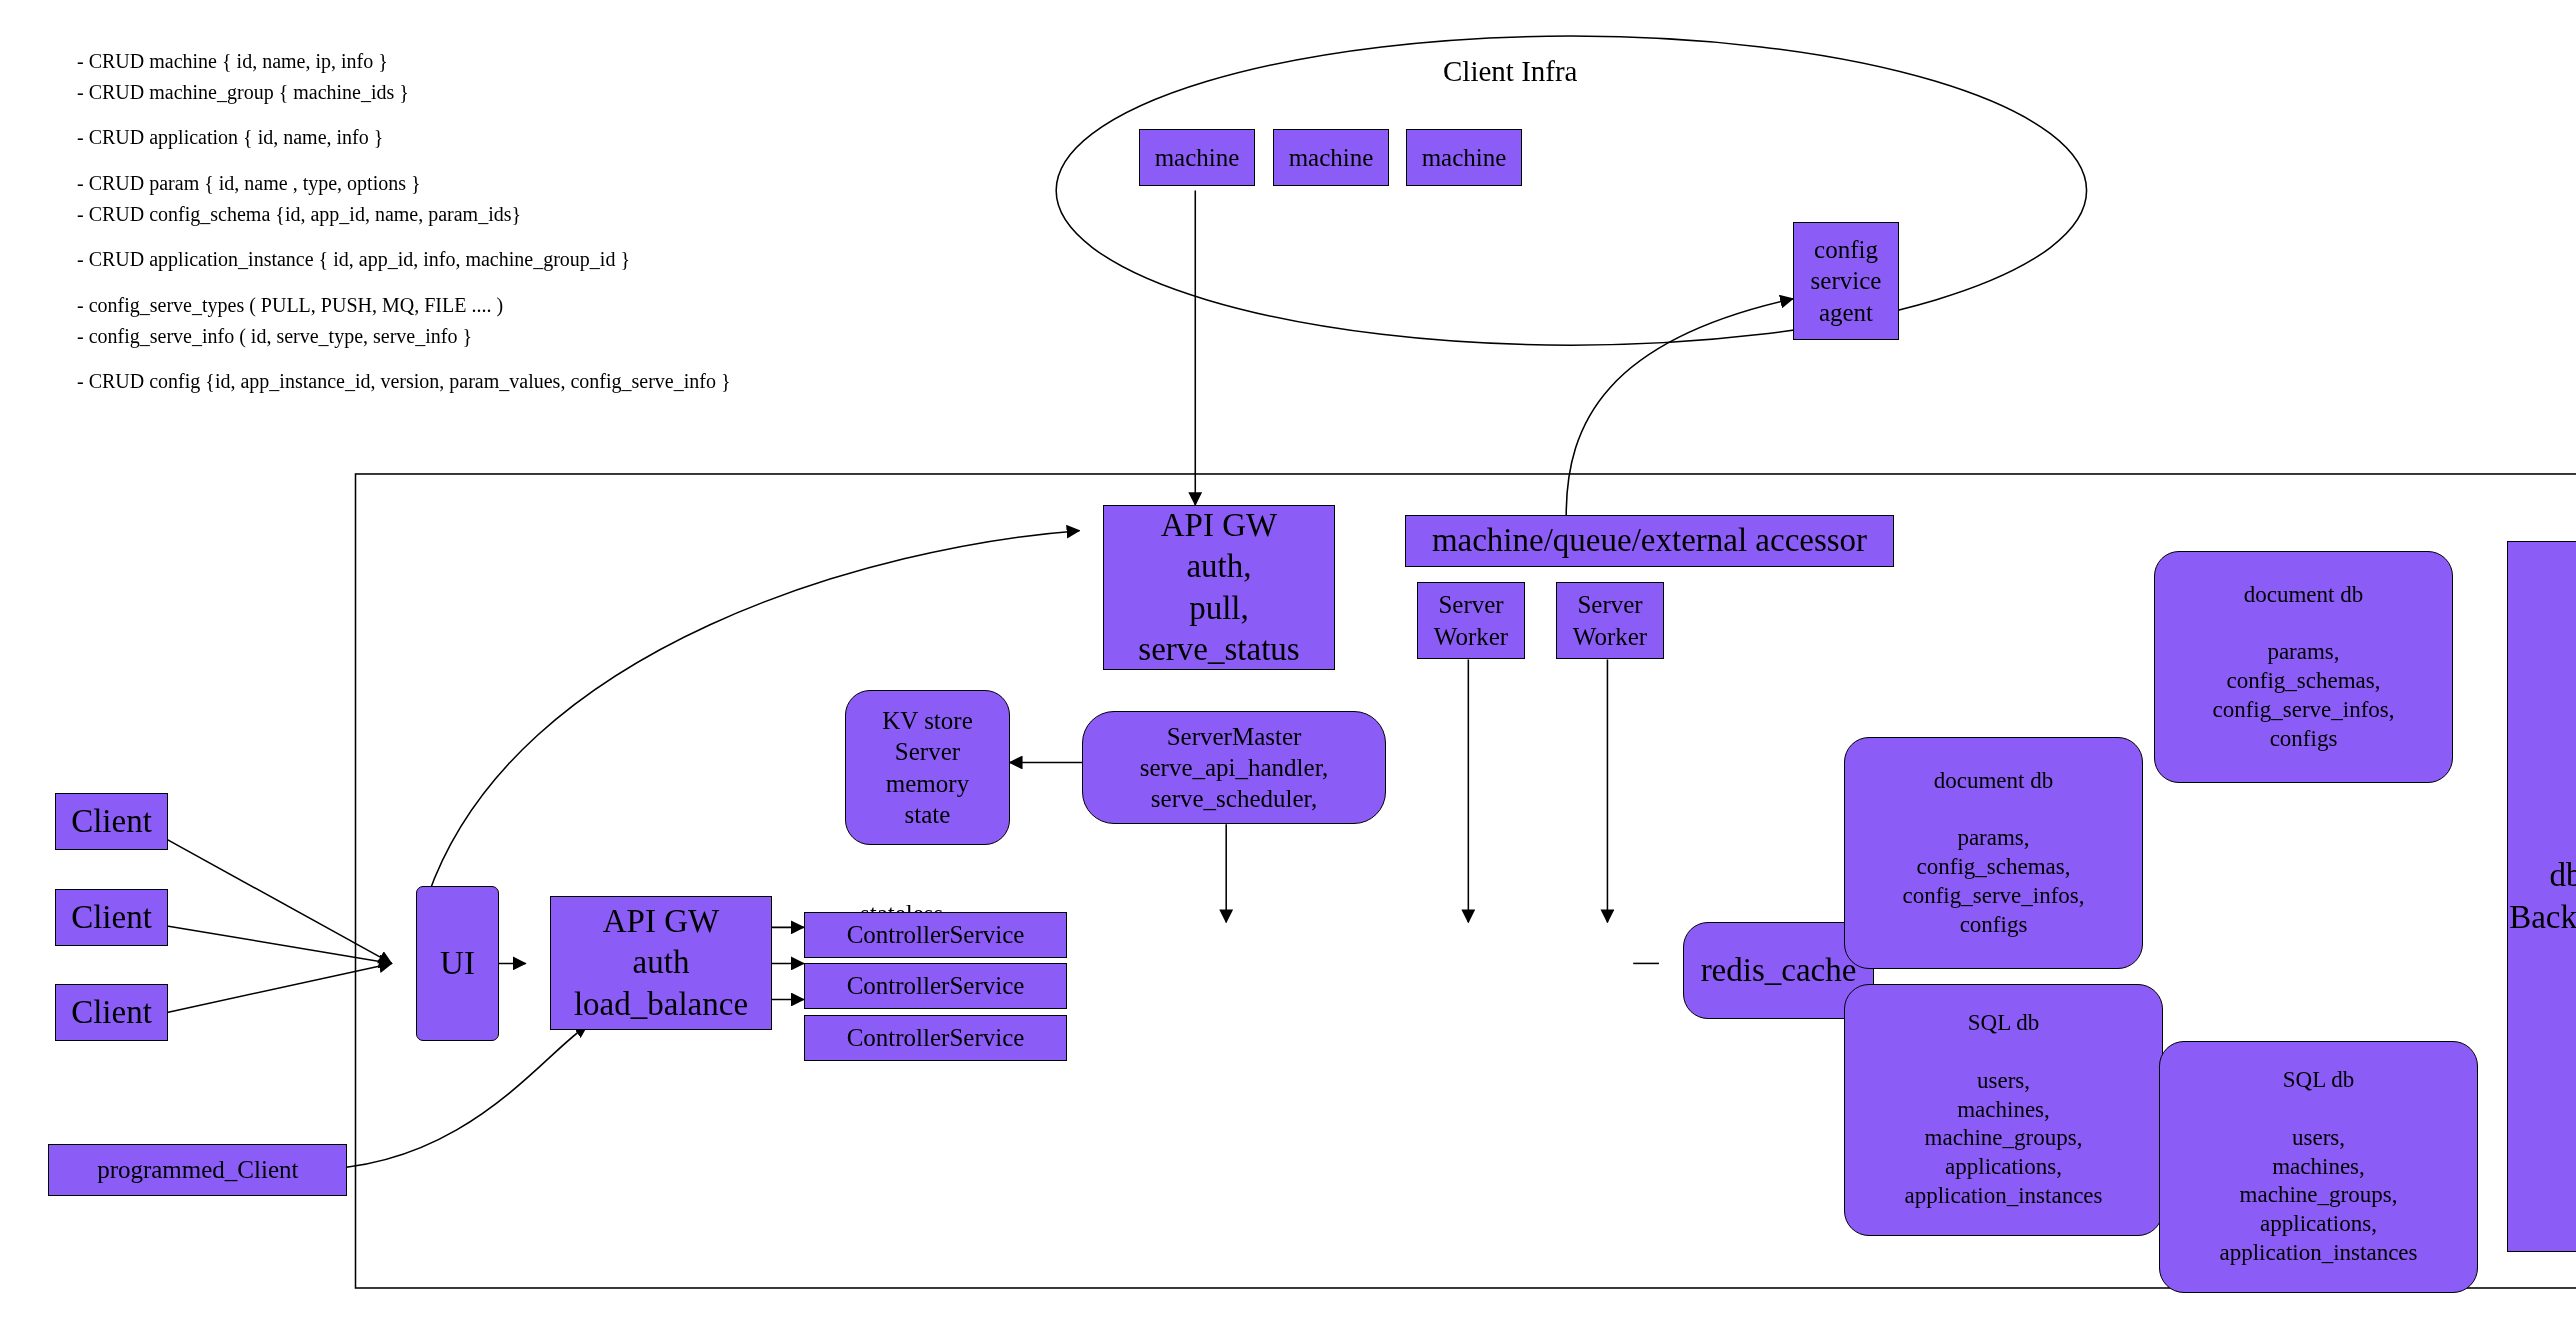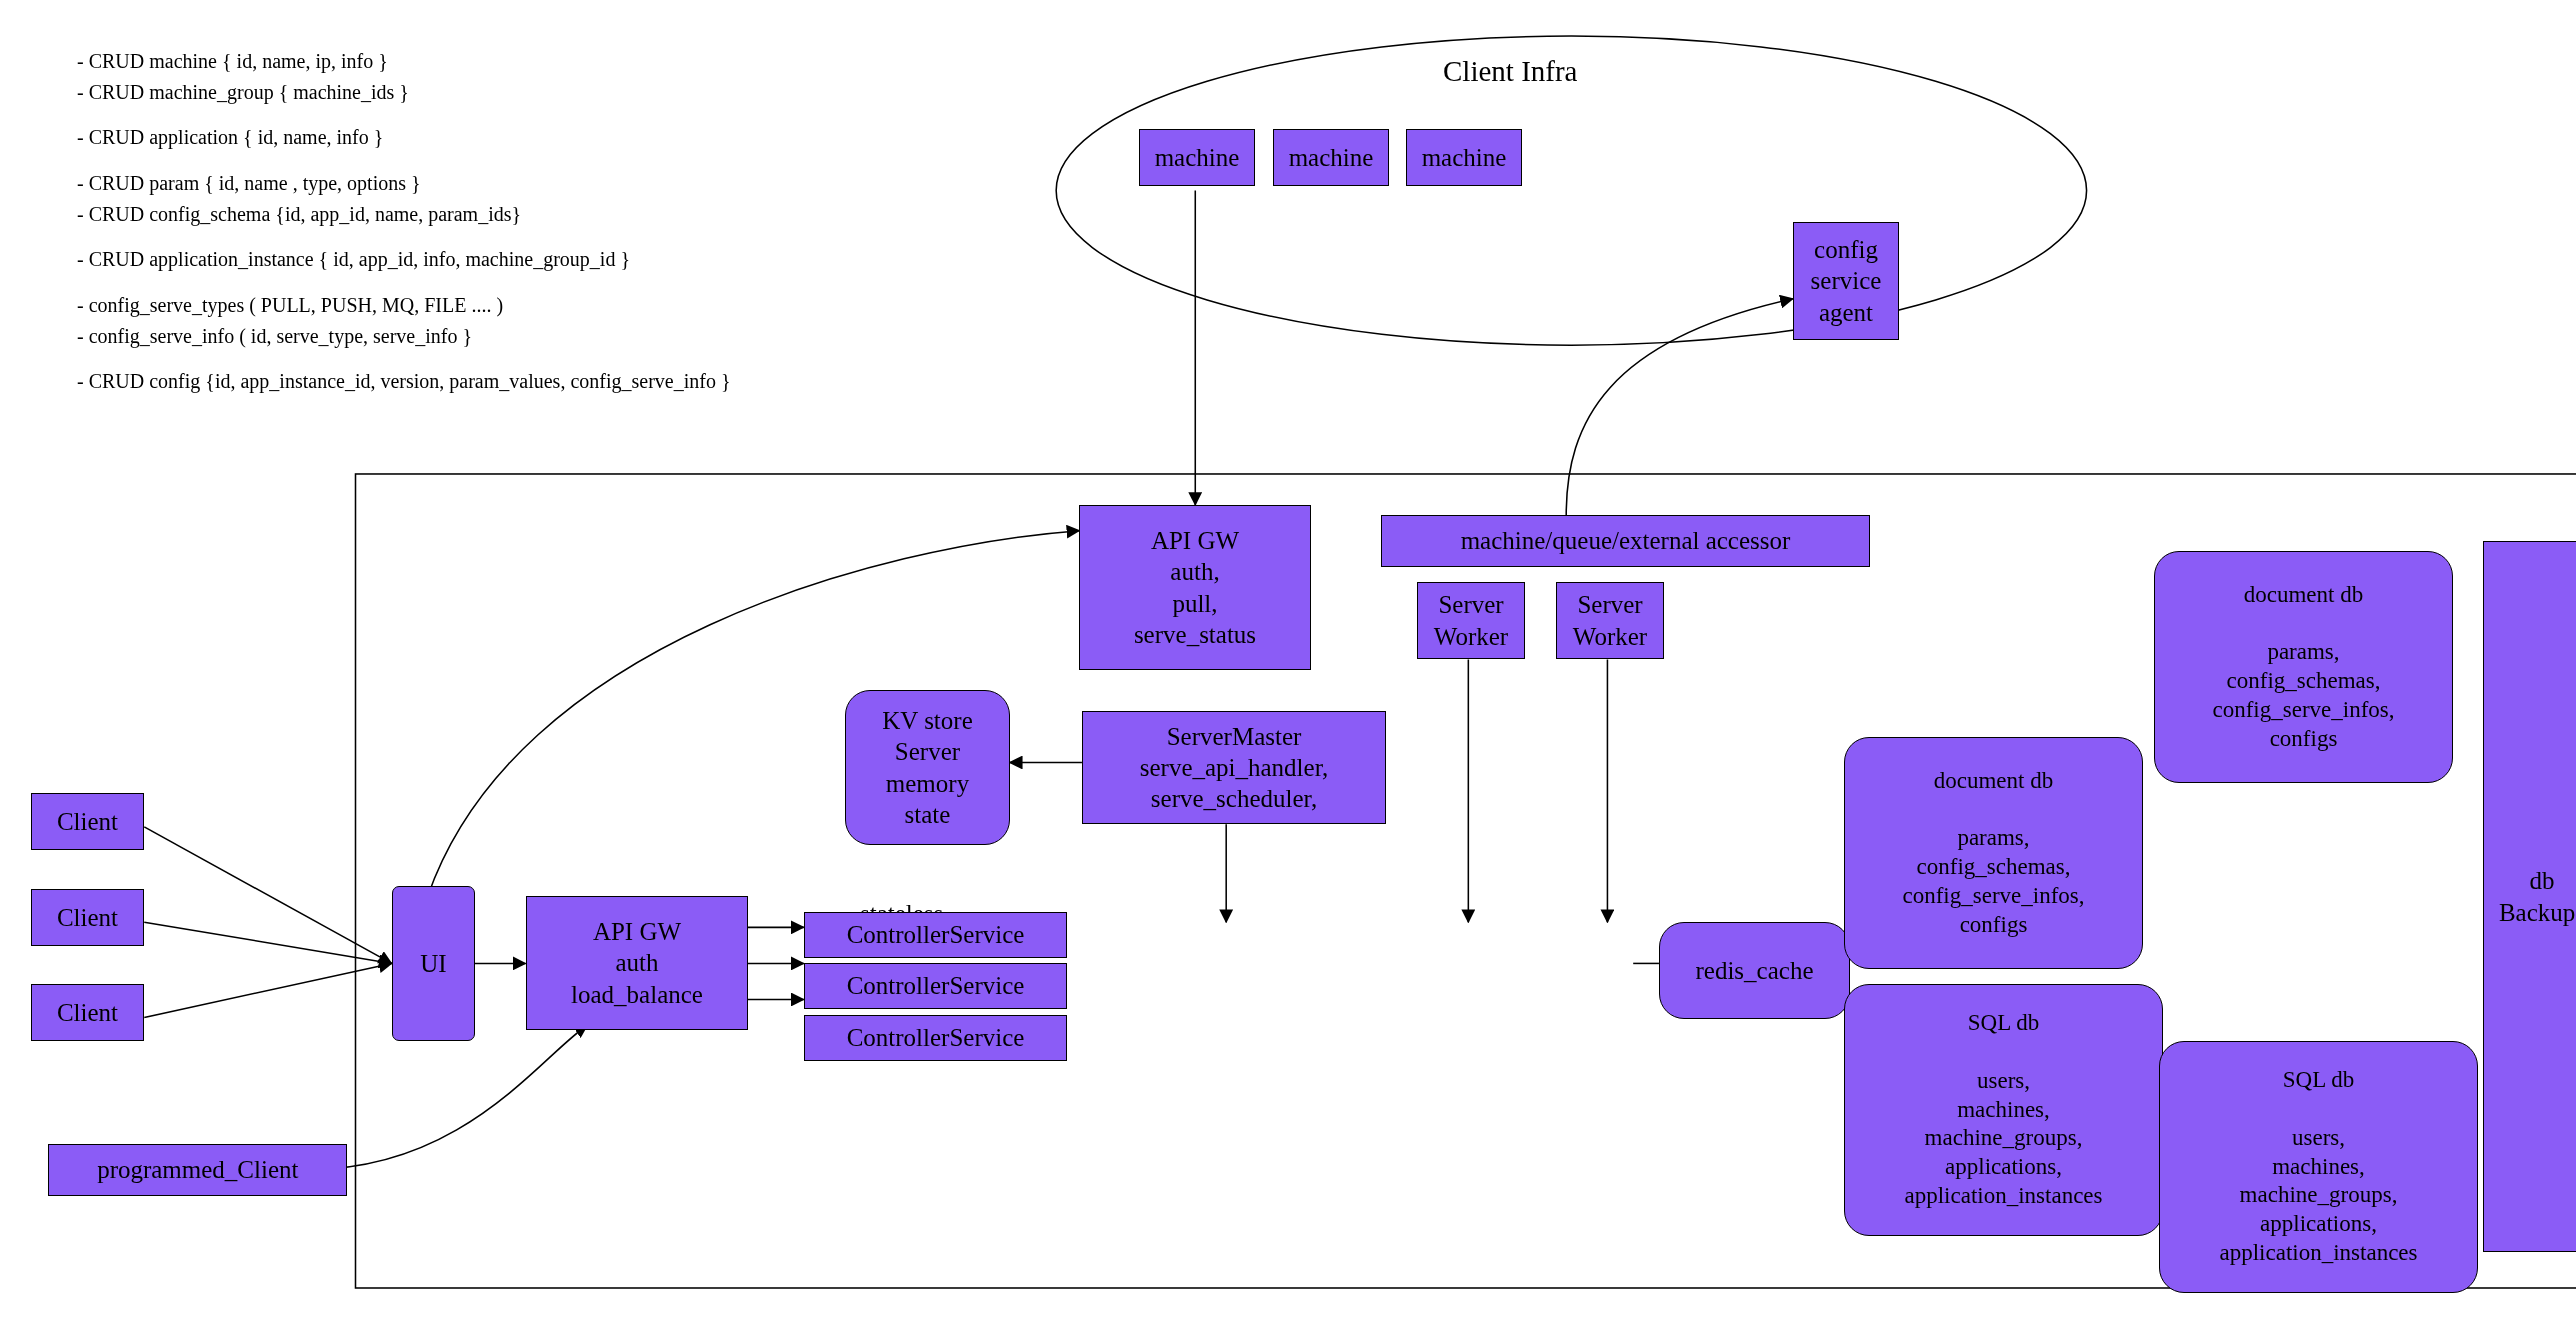--- a/index.html
+++ b/index.html
@@ -4,21 +4,21 @@
 <style>
   html,body{margin:0;padding:0;background:#fff;font-family:"Comic Sans MS","Segoe Script","Bradley Hand",cursive;}
   .stage{position:relative;width:2643px;height:1322px;}
   svg.wires{position:absolute;left:0;top:0;width:2643px;height:1322px;pointer-events:none;}
   .box{position:absolute;border:1.5px solid #000;background:#8b5cf6;display:flex;align-items:center;justify-content:center;text-align:center;line-height:1.25;padding:3.1px 5.2px;box-sizing:border-box;}
   .rbox{border-radius:25px;}
   .label{position:absolute;white-space:nowrap;margin-top:24px;}
   .notes{position:absolute;left:77px;top:46px;font-size:20px;line-height:1.55;white-space:nowrap;}
   .fs44{font-size:23px;}
   .fs48{font-size:25px;}
-  .fs52{font-size:25px;}
+  .fs52{font-size:33px;margin-left:24px;}
   .fs56{font-size:29px;}
 </style>
 </head>
 <body>
 <div class="stage">
 
 <svg class="wires" viewBox="0 0 5130 2566">
   <defs>
     <marker id="ah" viewBox="0 0 12 12" refX="11" refY="6" markerWidth="9" markerHeight="9" orient="auto-start-reverse">
       <path d="M0,0 L12,6 L0,12 z" fill="#000"></path>
@@ -103,21 +103,21 @@
 <div class="box fs52" style="left:1079px;top:505px;width:232px;height:165px;white-space:pre;">API GW
 auth,
 pull,
 serve_status</div>
 
 <div class="box rbox fs48" style="left:845px;top:690px;width:165px;height:155px;white-space:pre;">KV store
 Server
 memory
 state</div>
 
-<div class="box fs48" style="left:1082px;top:711px;width:304px;height:113px;white-space:pre;">ServerMaster
+<div class="box fs48" style="left:1082px;top:711px;width:304px;height:113px;white-space:pre;border-radius:32px;">ServerMaster
 serve_api_handler,
 serve_scheduler,</div>
 
 <div class="box fs52" style="left:1381px;top:515px;width:489px;height:52px;">machine/queue/external accessor</div>
 
 <div class="box fs48" style="left:1417px;top:582px;width:108px;height:77px;white-space:pre;">Server
 Worker</div>
 <div class="box fs48" style="left:1556px;top:582px;width:108px;height:77px;white-space:pre;">Server
 Worker</div>
 

